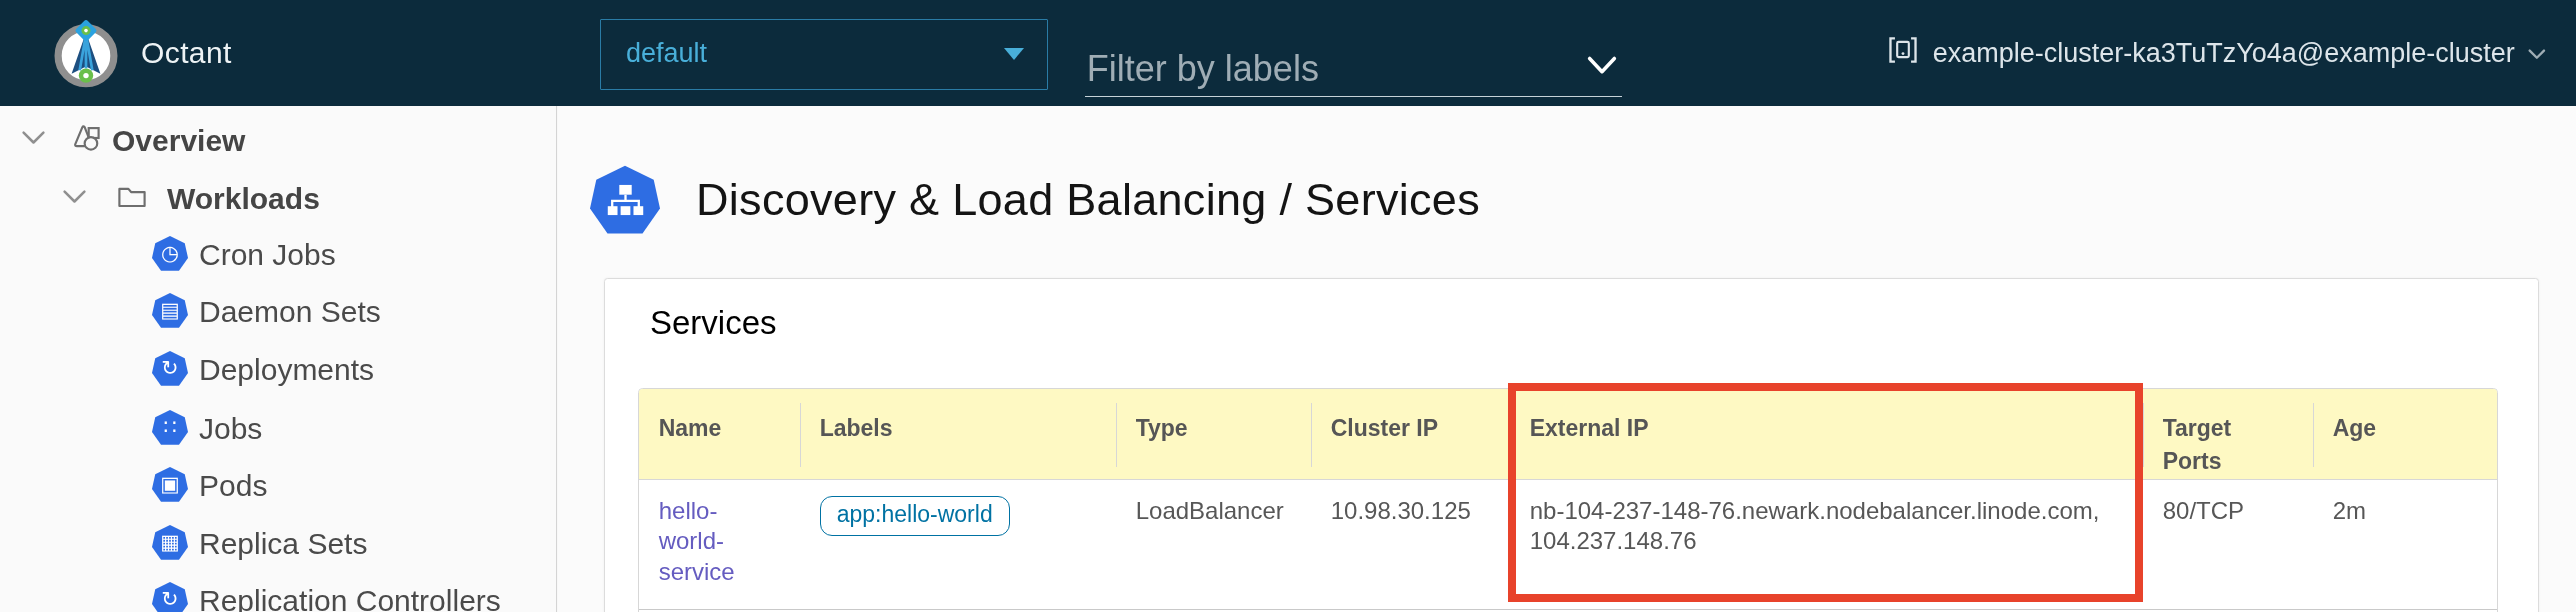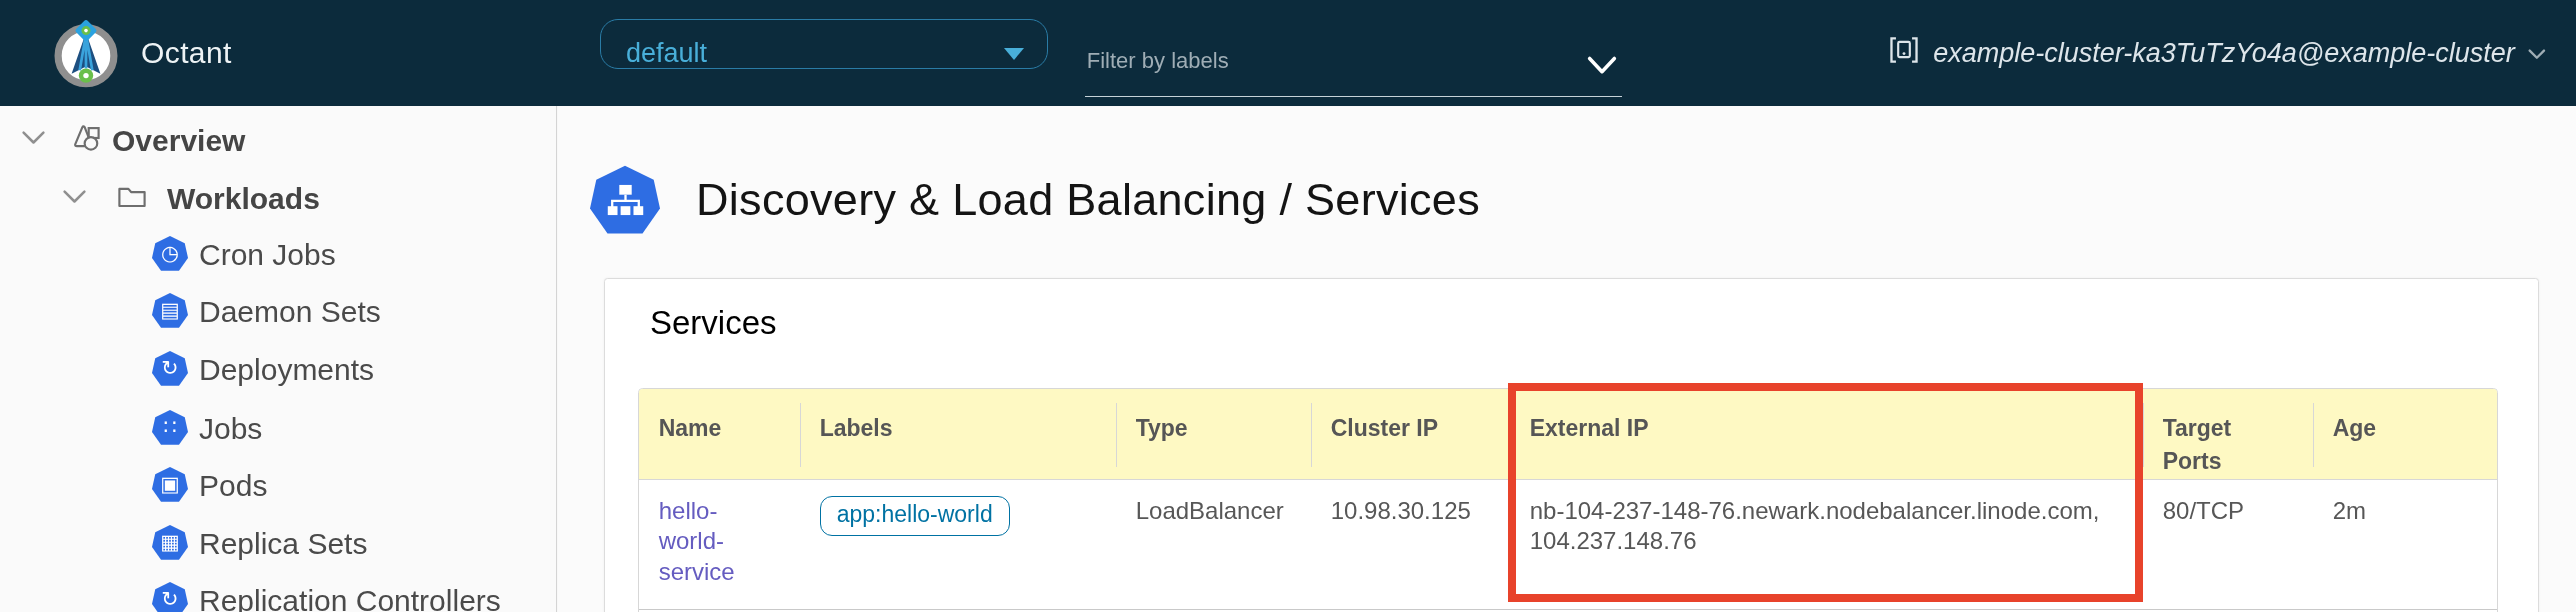--- a/index.html
+++ b/index.html
@@ -5,30 +5,30 @@
   * { box-sizing: border-box; }
   html,body { margin:0; padding:0; }
   body {
     width:2576px; height:613px; overflow:hidden; position:relative;
     font-family:"Liberation Sans", sans-serif; background:#f8f8f8;
   }
   
   .topbar { position:absolute; left:0; top:0; width:2576px; height:106px; background:#0c2b3c; z-index:10; }
   .logo { position:absolute; left:50px; top:18px; width:72px; height:72px; }
   .app-title { position:absolute; left:141px; top:0; height:106px; line-height:106px; color:#eef3f5; font-size:30px; font-weight:400; letter-spacing:0.4px; }
-  .ns { position:absolute; left:600px; top:19px; width:448px; height:50px; border:1.8px solid #2a7ca6; border-radius:18px; cursor:pointer; }
+  .ns { position:absolute; left:600px; top:19px; width:448px; height:71px; border:1.8px solid #2a7ca6; border-radius:1px; cursor:pointer; }
   .ns-value { position:absolute; left:25px; top:0; line-height:67px; font-size:27px; color:#49afd9; }
   .ns-caret { position:absolute; right:23px; top:28px; width:0; height:0; border-left:10.7px solid transparent; border-right:10.7px solid transparent; border-top:12.5px solid #49afd9; }
   .filter { position:absolute; left:1085px; top:34px; width:537px; height:63px; border-bottom:1.8px solid #c6d2d8; }
-  .filter input { background:transparent; border:none; outline:none; width:474px; font-size:22px; color:#e8eef0; padding:14.3px 0 0 1.8px; font-family:inherit; }
+  .filter input { background:transparent; border:none; outline:none; width:474px; font-size:36px; color:#e8eef0; padding:14.3px 0 0 1.8px; font-family:inherit; }
   .filter input::placeholder { color:#9fadb5; opacity:1; }
   .filter .chev { position:absolute; right:1.8px; top:19.7px; }
   .dark-toggle { position:absolute; left:1723px; top:0; height:106px; display:flex; align-items:center; gap:12.5px; color:#fff; cursor:pointer; }
   .dark-label { font-size:27px; font-weight:700; letter-spacing:2.2px; }
-  .context { position:absolute; right:29px; top:0; height:106px; display:flex; align-items:center; gap:12.5px; color:#dde5ea; font-size:27px; cursor:pointer;font-style:italic; }
+  .context { position:absolute; right:29px; top:0; height:106px; display:flex; align-items:center; gap:12.5px; color:#dde5ea; font-size:27px; cursor:pointer; }
   
   .sidebar { position:absolute; left:0; top:106px; width:557px; height:506px; background:#fafafa; border-right:0.9px solid #d4d4d4; z-index:5; }
   .srow { position:absolute; left:0; width:556px; height:57px; cursor:pointer; }
   .srow .chev { position:absolute; top:19.7px; }
   .srow .sicon { position:absolute; top:10.7px; }
   .srow .hept { position:absolute; top:11.6px; }
   .srow .label { position:absolute; top:14.3px; font-size:30px; color:#4a4a4a; white-space:nowrap; }
   .srow.bold .label { font-weight:700; color:#454545; }
   
   .hept { width:36px; height:36px; background:#2e6de3; clip-path:polygon(50% 1%,91% 21%,100% 62%,75% 98%,25% 98%,0% 62%,9% 21%); display:flex; align-items:center; justify-content:center; }

